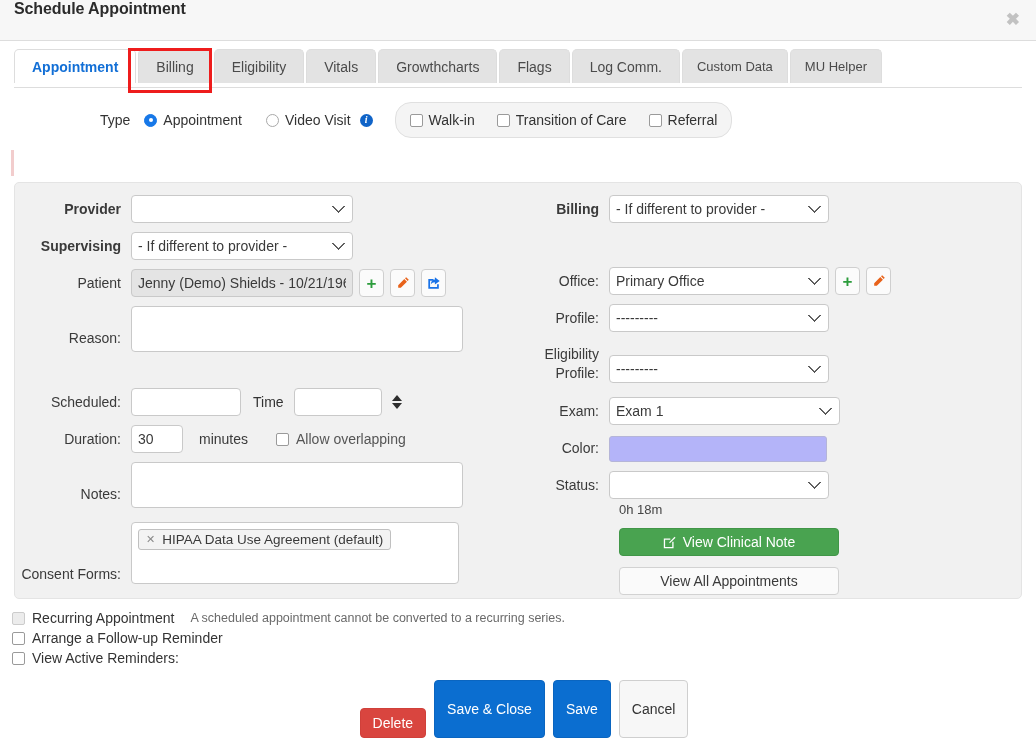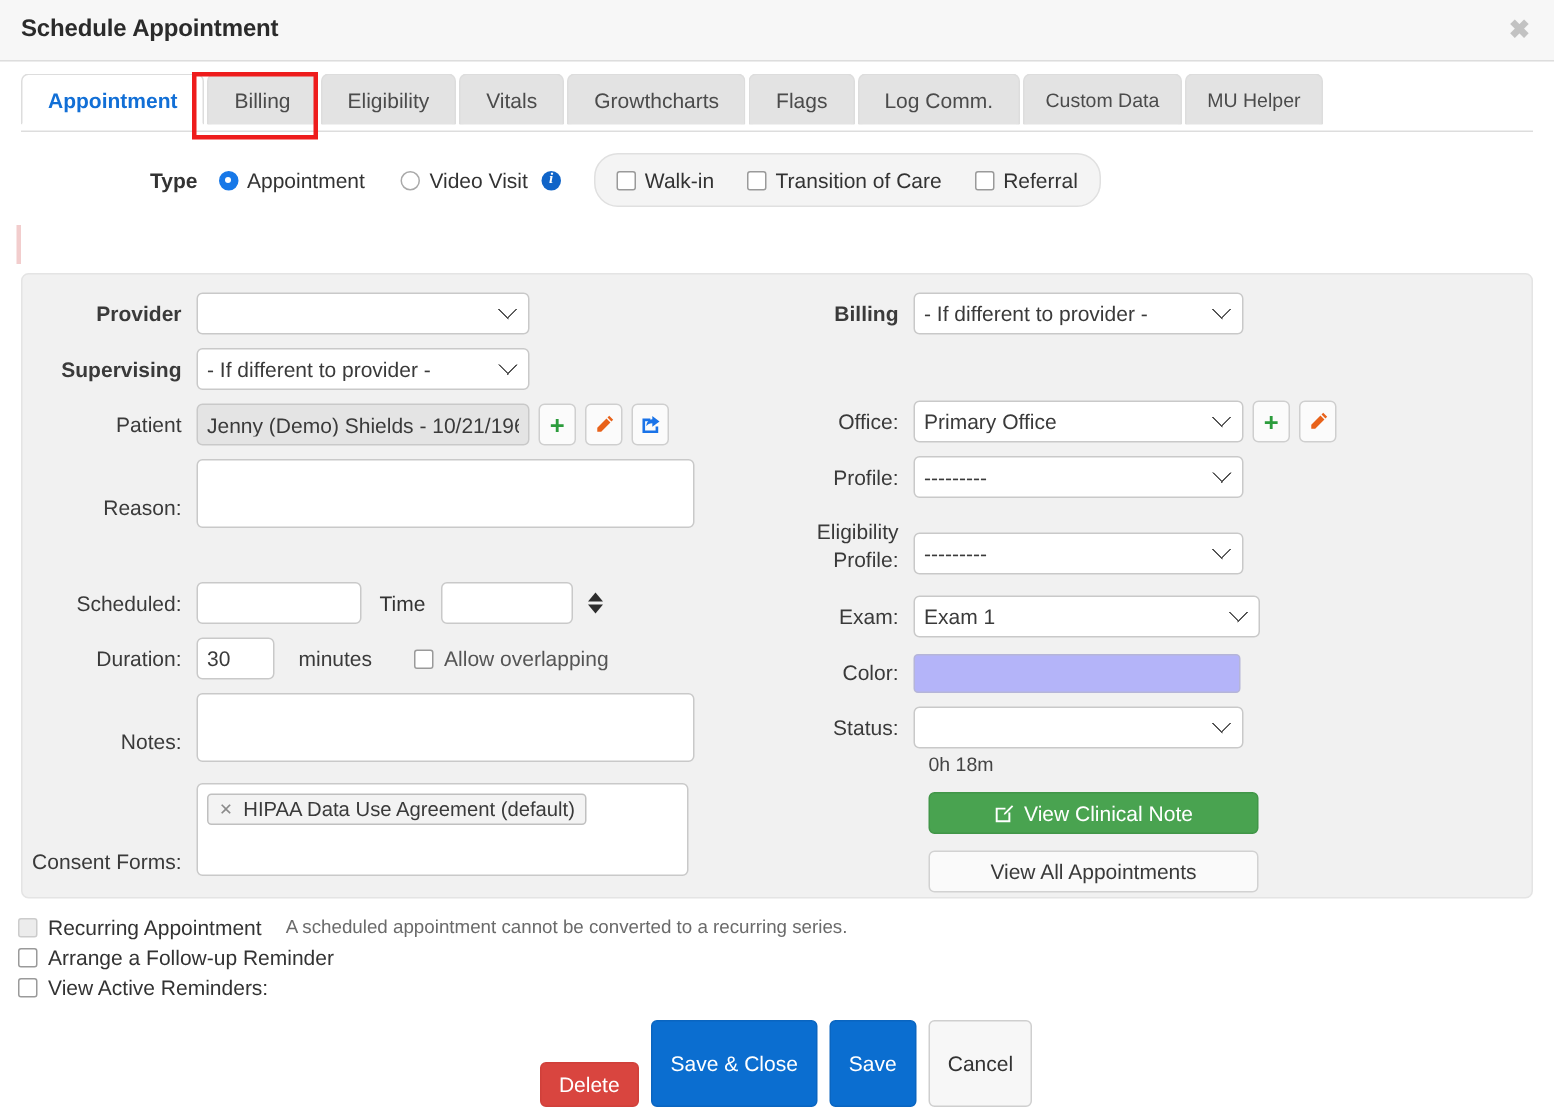--- a/index.html
+++ b/index.html
@@ -14,21 +14,20 @@
     overflow: hidden;
   }
 
   
   .modal-header {
     position: relative;
     height: 41px;
     background: #f7f7f7;
     border-bottom: 1px solid #dddddd;
     display: flex;
-    align-items: center;
     padding: 0 14px;
   }
   .modal-title {
     font-size: 16px;
     font-weight: bold;
     color: #2b2b2b;
     letter-spacing: -0.1px;
   }
   .modal-close {
     position: absolute;
@@ -98,21 +97,21 @@
     pointer-events: none;
   }
 
   
   .type-row {
     display: flex;
     align-items: center;
     padding: 14px 0 10px 100px;
     gap: 10px;
   }
-  .type-label { font-weight: bold; font-size: 14px; color: #333; margin-right: 4px; }
+  .type-label { font-weight: normal; font-size: 14px; color: #333; margin-right: 4px; }
   .radio-item { display: flex; align-items: center; gap: 6px; font-size: 14px; }
   .radio {
     width: 13px; height: 13px;
     border-radius: 50%;
     border: 1px solid #a9a9a9;
     background: #fff;
     display: inline-block;
     position: relative;
     flex: none;
   }

